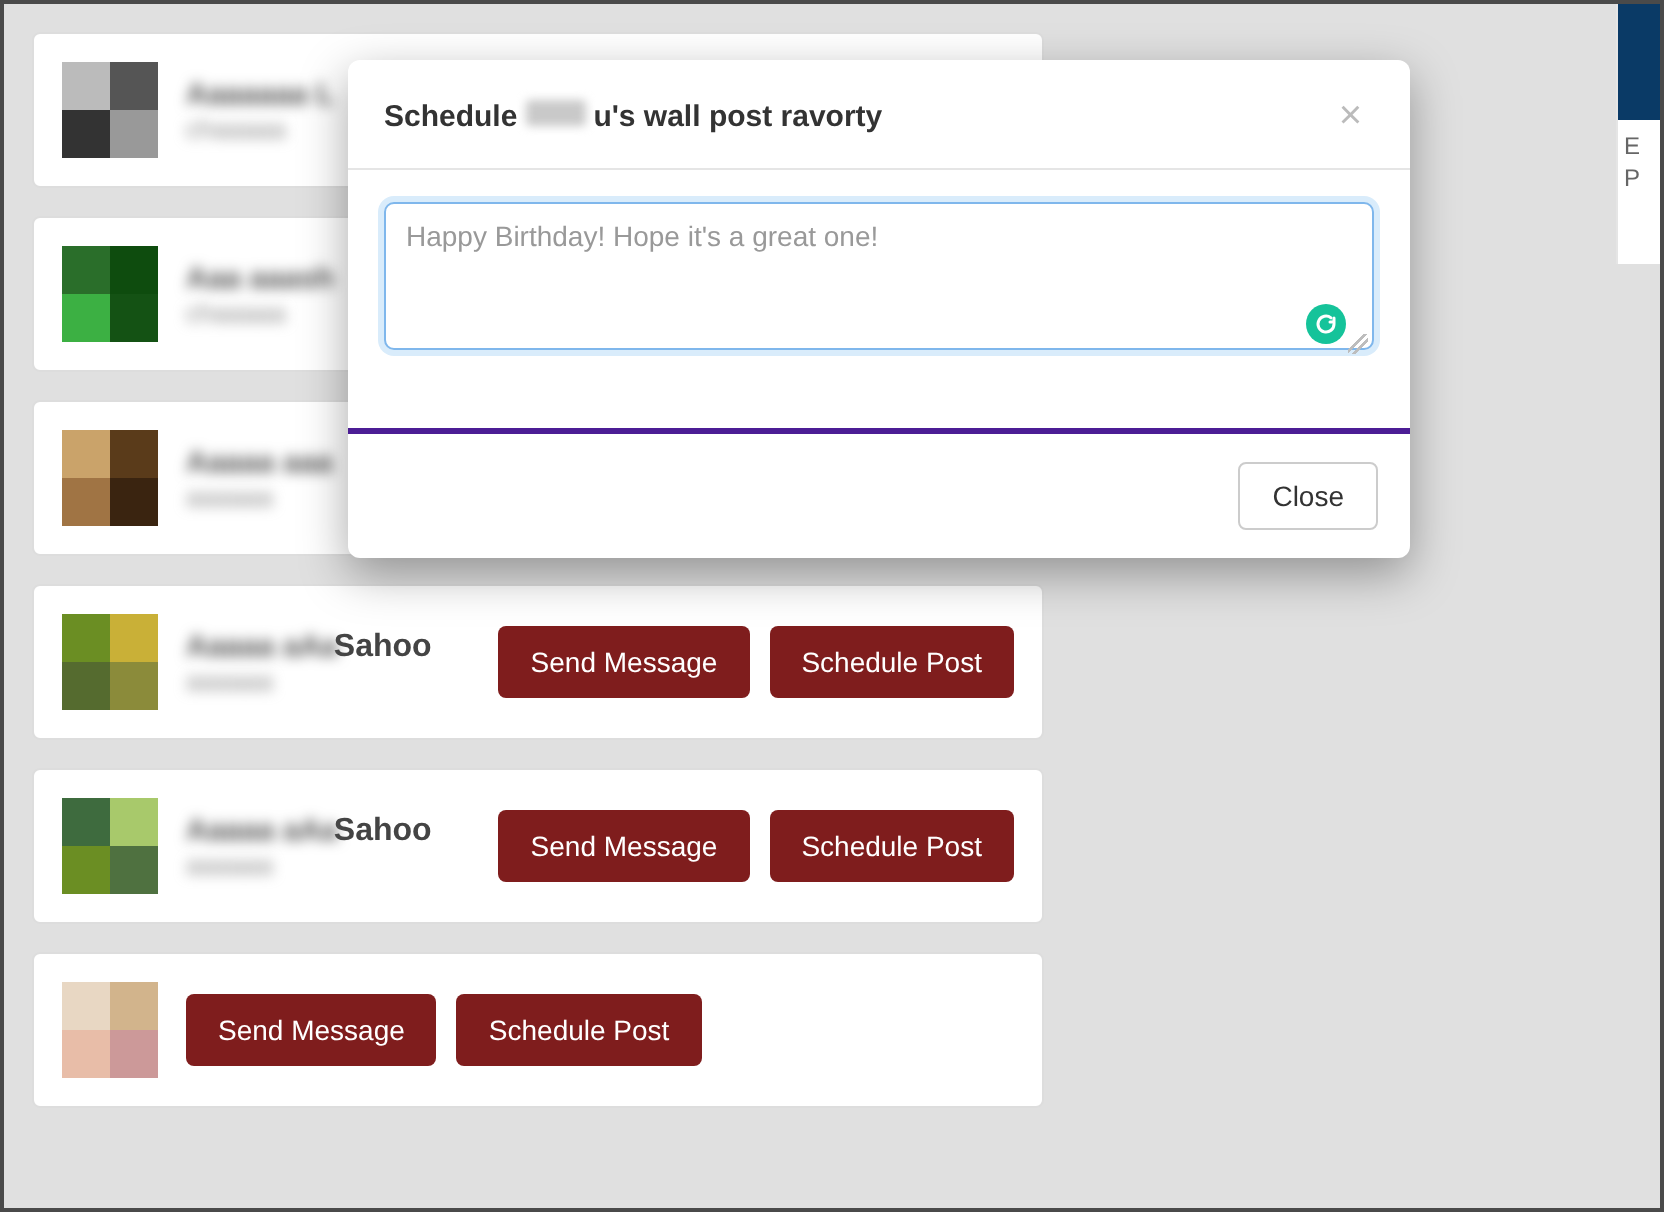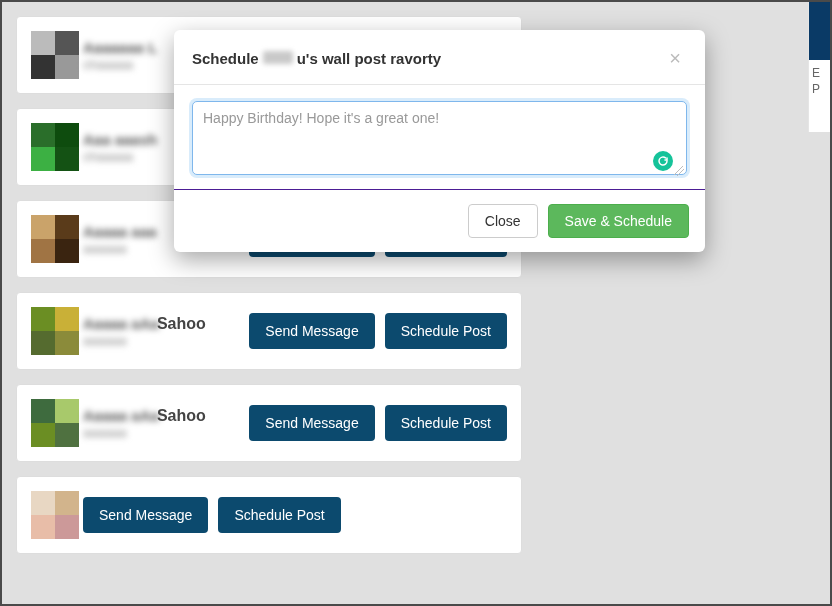--- a/index.html
+++ b/index.html
@@ -25,21 +25,21 @@
       padding: 8px 8px;
     }
     .card {
       border: 1px solid #ddd;
       border-radius: 4px;
       background: #fff;
       margin-bottom: 14px;
       padding: 14px;
       display: flex;
       align-items: center;
-      gap: 4px;
+      gap: 14px;
     }
     .avatar {
       width: 48px;
       height: 48px;
       background: #888;
       display: grid;
       grid-template: 1fr 1fr / 1fr 1fr;
     }
     .avatar span:nth-child(1){background:#bbb;}
     .avatar span:nth-child(2){background:#555;}
@@ -82,21 +82,21 @@
       white-space: nowrap;
     }
     .actions { display: flex; gap: 10px; }
     .btn {
       border: none;
       border-radius: 4px;
       padding: 10px 16px;
       font-size: 14px;
       cursor: pointer;
       color: #fff;
-      background: #0c4a6e;
+      background: #7f1d1d;
       font-family: inherit;
     }
 
     
     .right-panel {
       position: absolute;
       top: 0; right: 0;
       width: 22px; height: 130px;
       background: #fff;
       border-left: 1px solid #e5e5e5;
@@ -135,22 +135,22 @@
       padding: 0 2px;
       height: 13px;
       width: 30px;
       display:inline-block;
     }
     .close-x {
       color: #bbb; font-size: 20px; line-height: 1; cursor: pointer;
       padding: 2px 6px;
     }
     .modal-body {
-      padding: 16px 18px 10px 18px;
-      border-bottom: 1px solid #4c1d95;
+      padding: 16px 18px 34px 18px;
+      border-bottom: 3px solid #4c1d95;
     }
     .msg-input {
       width: 100%;
       height: 74px;
       border: 1px solid #7fb7ec;
       border-radius: 5px;
       box-shadow: 0 0 0 3px #d9ecfb;
       padding: 8px 10px;
       font-family: inherit;
       font-size: 14px;
@@ -323,15 +323,14 @@
       <div class="grammarly">
         <svg viewBox="0 0 24 24" fill="none" stroke="#fff" stroke-width="3" stroke-linecap="round">
           <path d="M20 12a8 8 0 1 1-3-6.2"></path>
           <path d="M20 6v4h-4"></path>
         </svg>
       </div>
     </div>
   </div>
   <div class="modal-footer">
     <button class="btn-default">Close</button>
-    <button class="btn-success">Save &amp; Schedule</button>
   </div>
 </div>
 
 </body></html>

